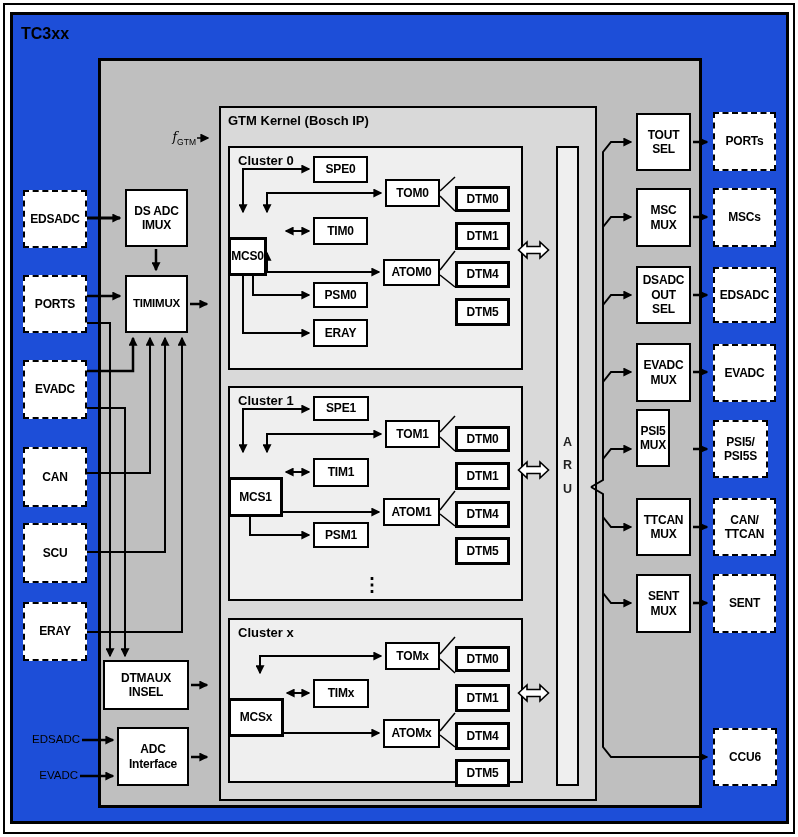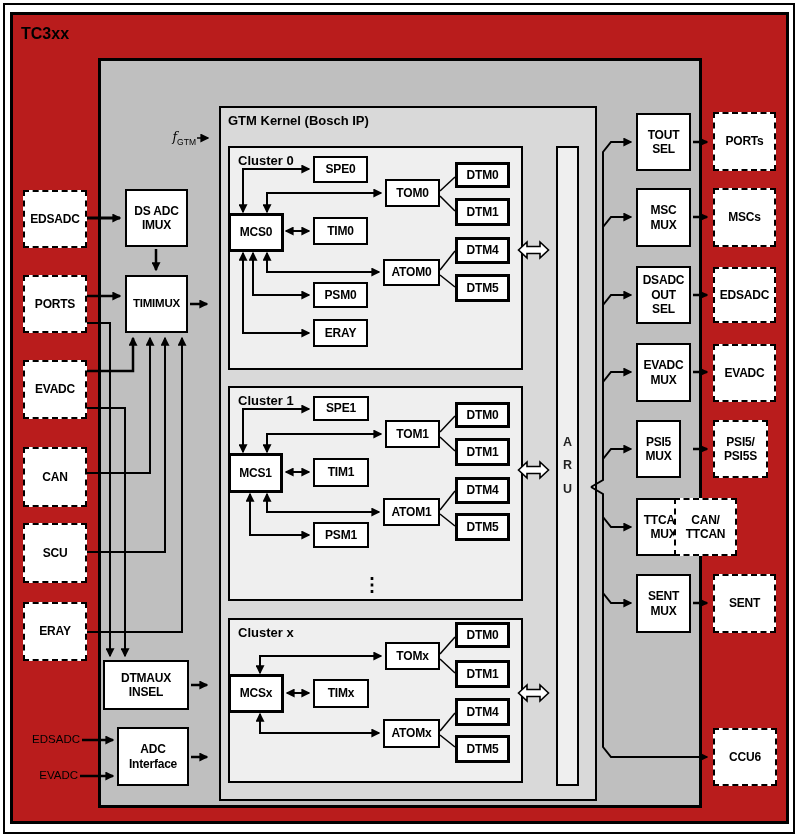--- a/index.html
+++ b/index.html
@@ -1,20 +1,20 @@
 <!DOCTYPE html>
 <html><head>
 <meta charset="utf-8">
 <style>
   html,body{margin:0;padding:0;background:#fff;}
   .stage{position:relative;width:798px;height:837px;background:#ffffff;overflow:hidden;
          font-family:"Liberation Sans",sans-serif;}
   .frame{position:absolute;left:3px;top:3px;width:788px;height:827px;border:2px solid #000;}
   
-  .chip{position:absolute;left:10px;top:12px;width:779px;height:812px;background:#b91c1c;border:3px solid #000;box-sizing:border-box;}
+  .chip{position:absolute;left:10px;top:12px;width:779px;height:812px;background:#1d4ed8;border:3px solid #000;box-sizing:border-box;}
   .wrapperbox{position:absolute;left:85px;top:43px;width:604px;height:750px;background:#bfbfbf;border:3px solid #000;box-sizing:border-box;}
   
   .kernelbox{position:absolute;left:118px;top:45px;width:378px;height:695px;background:#d9d9d9;border:2px solid #000;box-sizing:border-box;}
   
   .cluster{position:absolute;background:#efefef;border:2px solid #000;box-sizing:border-box;}
   .c0{left:7px;top:38px;width:295px;height:224px;}
   .c1{left:7px;top:278px;width:295px;height:215px;}
   .cx{left:7px;top:510px;width:295px;height:165px;}
   .arucol{position:absolute;left:335px;top:38px;width:23px;height:640px;background:#efefef;border:2px solid #000;box-sizing:border-box;
           display:flex;align-items:center;justify-content:center;text-align:center;
@@ -25,21 +25,21 @@
   .t-kern{left:7px;top:5px;font-size:13px;}
   .t-clus{left:8px;top:5px;font-size:13px;}
   
   .wires{position:absolute;left:0;top:0;z-index:2;pointer-events:none;}
   
   .boxes{position:absolute;left:0;top:0;width:798px;height:837px;z-index:3;}
   .b{position:absolute;background:#fff;border:2.5px solid #000;box-sizing:border-box;
      display:flex;align-items:center;justify-content:center;text-align:center;
      font-weight:bold;font-size:12px;line-height:1.2;color:#000;white-space:pre-line;letter-spacing:-0.2px;}
   .d{border:2px dashed #000;}
-  .t{border-width:3px;}
+  .t{border-width:3px;margin-top:24px;}
   .plain{position:absolute;background:transparent;border:none;font-size:11.5px;font-weight:normal;
          color:#000;text-align:right;white-space:nowrap;}
   .fgtm{position:absolute;left:156px;top:129px;width:40px;text-align:right;font-size:12.5px;color:#000;}
   .fgtm i{font-family:"DejaVu Serif",serif;}
   .fgtm sub{font-size:8.5px;}
   .dots{position:absolute;left:362px;top:572px;width:20px;height:30px;text-align:center;
         font-size:19px;font-weight:bold;color:#000;line-height:1.4;}
 </style>
 </head>
 <body>
@@ -170,21 +170,21 @@
     <div class="b" style="left:117px;top:727px;width:72px;height:59px">ADC
 Interface</div>
 
     <div class="plain" style="left:28px;top:733px;width:52px">EDSADC</div>
     <div class="plain" style="left:32px;top:769px;width:46px">EVADC</div>
     <div class="fgtm"><i>f</i><sub>GTM</sub></div>
     <div class="dots">⋮</div>
 
     <div class="b" style="left:313px;top:156px;width:55px;height:27px">SPE0</div>
     <div class="b" style="left:385px;top:179px;width:55px;height:28px">TOM0</div>
-    <div class="b t" style="left:228px;top:213px;width:56px;height:39px">MCS0</div>
+    <div class="b t" style="left:228px;top:213px;width:39px;height:39px">MCS0</div>
     <div class="b" style="left:313px;top:217px;width:55px;height:28px">TIM0</div>
     <div class="b" style="left:383px;top:259px;width:57px;height:27px">ATOM0</div>
     <div class="b" style="left:313px;top:282px;width:55px;height:26px">PSM0</div>
     <div class="b" style="left:313px;top:319px;width:55px;height:28px">ERAY</div>
     <div class="b t" style="left:455px;top:162px;width:55px;height:26px">DTM0</div>
     <div class="b t" style="left:455px;top:198px;width:55px;height:28px">DTM1</div>
     <div class="b t" style="left:455px;top:237px;width:55px;height:27px">DTM4</div>
     <div class="b t" style="left:455px;top:274px;width:55px;height:28px">DTM5</div>
 
     <div class="b" style="left:313px;top:396px;width:56px;height:25px">SPE1</div>
@@ -209,31 +209,31 @@
 
     <div class="b" style="left:636px;top:113px;width:55px;height:58px">TOUT
 SEL</div>
     <div class="b" style="left:636px;top:188px;width:55px;height:59px">MSC
 MUX</div>
     <div class="b" style="left:636px;top:266px;width:55px;height:58px">DSADC
 OUT
 SEL</div>
     <div class="b" style="left:636px;top:343px;width:55px;height:59px">EVADC
 MUX</div>
-    <div class="b" style="left:636px;top:420px;width:45px;height:58px">PSI5
+    <div class="b" style="left:636px;top:409px;width:34px;height:58px">PSI5
 MUX</div>
     <div class="b" style="left:636px;top:498px;width:55px;height:58px">TTCAN
 MUX</div>
     <div class="b" style="left:636px;top:574px;width:55px;height:59px">SENT
 MUX</div>
 
     <div class="b d" style="left:713px;top:112px;width:63px;height:59px">PORTs</div>
     <div class="b d" style="left:713px;top:188px;width:63px;height:59px">MSCs</div>
     <div class="b d" style="left:713px;top:267px;width:63px;height:56px">EDSADC</div>
     <div class="b d" style="left:713px;top:344px;width:63px;height:58px">EVADC</div>
     <div class="b d" style="left:713px;top:420px;width:55px;height:58px">PSI5/
 PSI5S</div>
-    <div class="b d" style="left:674px;top:498px;width:63px;height:58px">CAN/
+    <div class="b d" style="left:713px;top:498px;width:63px;height:58px">CAN/
 TTCAN</div>
     <div class="b d" style="left:713px;top:574px;width:63px;height:59px">SENT</div>
     <div class="b d" style="left:713px;top:728px;width:64px;height:58px">CCU6</div>
   </div>
 </div>
 
 </body></html>

